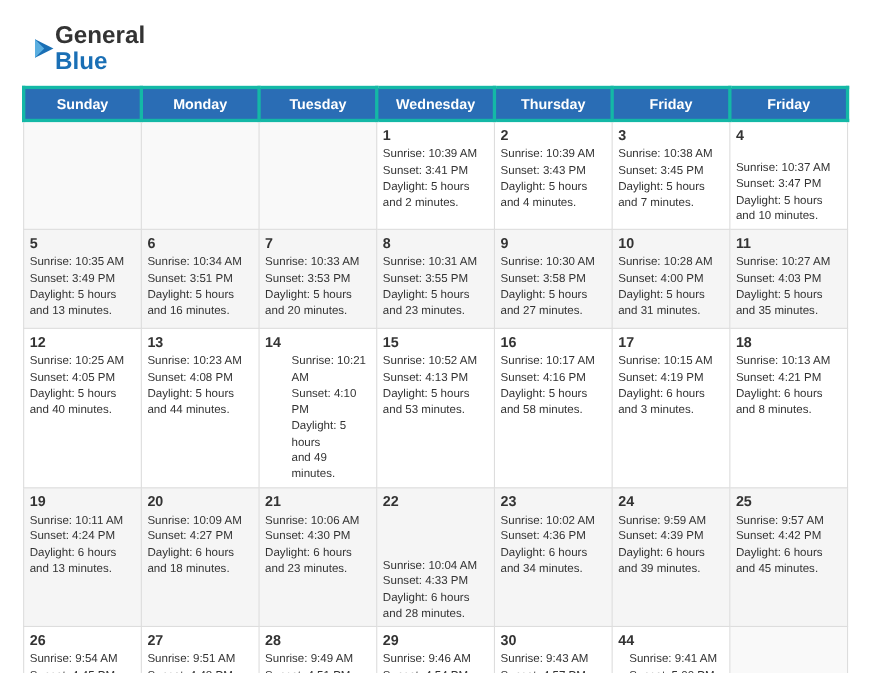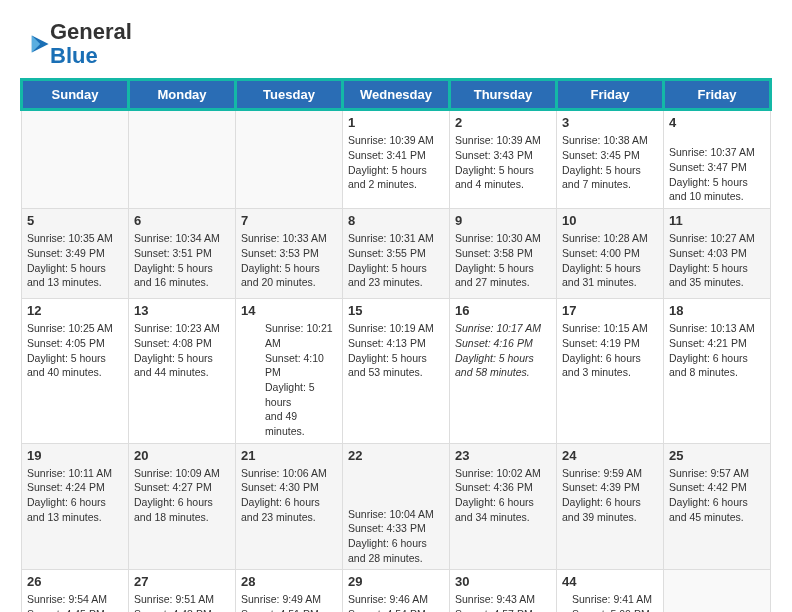--- a/index.html
+++ b/index.html
@@ -218,28 +218,28 @@
         </td>
         <td>
           <div class="day-number">14</div>
           <div class="day-info" style="white-space: pre-line; margin-left: 24px;">Sunrise: 10:21 AM
 Sunset: 4:10 PM
 Daylight: 5 hours
 and 49 minutes.</div>
         </td>
         <td>
           <div class="day-number">15</div>
-          <div class="day-info" style="white-space: pre-line;">Sunrise: 10:19 AM
+          <div class="day-info" style="white-space: pre-line;">Sunrise: 10:52 AM
 Sunset: 4:13 PM
 Daylight: 5 hours
 and 53 minutes.</div>
         </td>
         <td>
           <div class="day-number">16</div>
-          <div class="day-info" style="white-space: pre-line; font-style: italic;">Sunrise: 10:17 AM
+          <div class="day-info" style="white-space: pre-line;">Sunrise: 10:17 AM
 Sunset: 4:16 PM
 Daylight: 5 hours
 and 58 minutes.</div>
         </td>
         <td>
           <div class="day-number">17</div>
           <div class="day-info" style="white-space: pre-line;">Sunrise: 10:15 AM
 Sunset: 4:19 PM
 Daylight: 6 hours
 and 3 minutes.</div>

